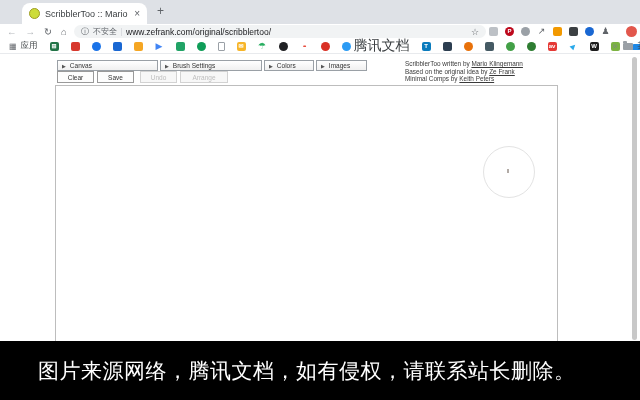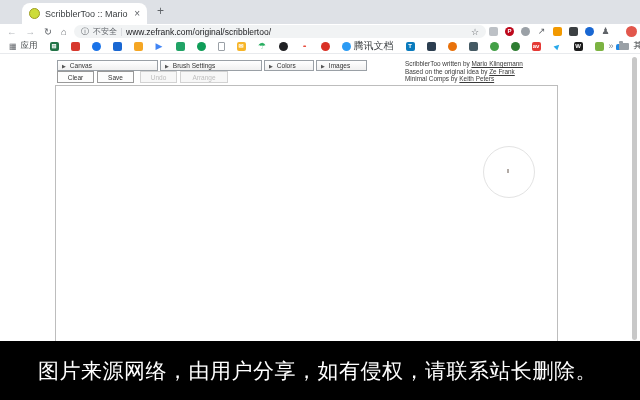--- a/index.html
+++ b/index.html
@@ -46,21 +46,21 @@
   .icon-wrap{display:flex;align-items:center;gap:3px;flex:none;}
   .ic{width:9px;height:9px;font-size:6px;line-height:9px;text-align:center;color:#fff;
       font-weight:bold;display:inline-block;flex:none;overflow:hidden;}
   .ic.square{border-radius:2px;}
   .ic.circle{border-radius:50%;}
   .ic.doc{background:#fff;border:1px solid #9aa0a6;border-radius:1px;width:7px;height:9px;box-sizing:border-box;}
   .ic.play,.ic.plane,.ic.glyph{background:transparent;font-size:9px;line-height:9px;font-weight:normal;}
   .ic.plane{transform:rotate(-45deg);}
   .ic.dots{background:transparent;font-size:5px;letter-spacing:-1px;line-height:9px;}
   .ic.car{width:11px;height:6px;border-radius:2px 2px 1px 1px;margin-top:2px;}
-  .bm-label{font-size:10px;color:#3c4043;}
+  .bm-label{font-size:14px;color:#3c4043;}
 
   
   .page{position:absolute;top:55px;left:0;width:640px;height:286px;background:#fff;}
   .acc{position:absolute;top:5px;height:11px;border:1px solid #9aa0a6;
        background:linear-gradient(#ffffff,#f0f0f0);display:flex;align-items:center;gap:4px;
        padding:0 4px;font-size:6.5px;color:#333;box-sizing:border-box;}
   .acc .arrow{font-size:5px;color:#555;}
   #acc-canvas{left:57px;width:101px;}
   #acc-brush{left:160px;width:102px;}
   #acc-colors{left:264px;width:50px;}
@@ -269,15 +269,15 @@
     </div>
 
     <div class="canvas">
       <div class="brush-circle"></div>
       <div class="brush-dot"></div>
     </div>
 
     <div class="scrollbar"></div>
   </div>
 
-  <div class="caption">图片来源网络，由用户分享，如有侵权，请联系站长删除。</div>
+  <div class="caption">图片来源网络，腾讯文档，如有侵权，请联系站长删除。</div>
 
 </div>
 
 </body></html>

